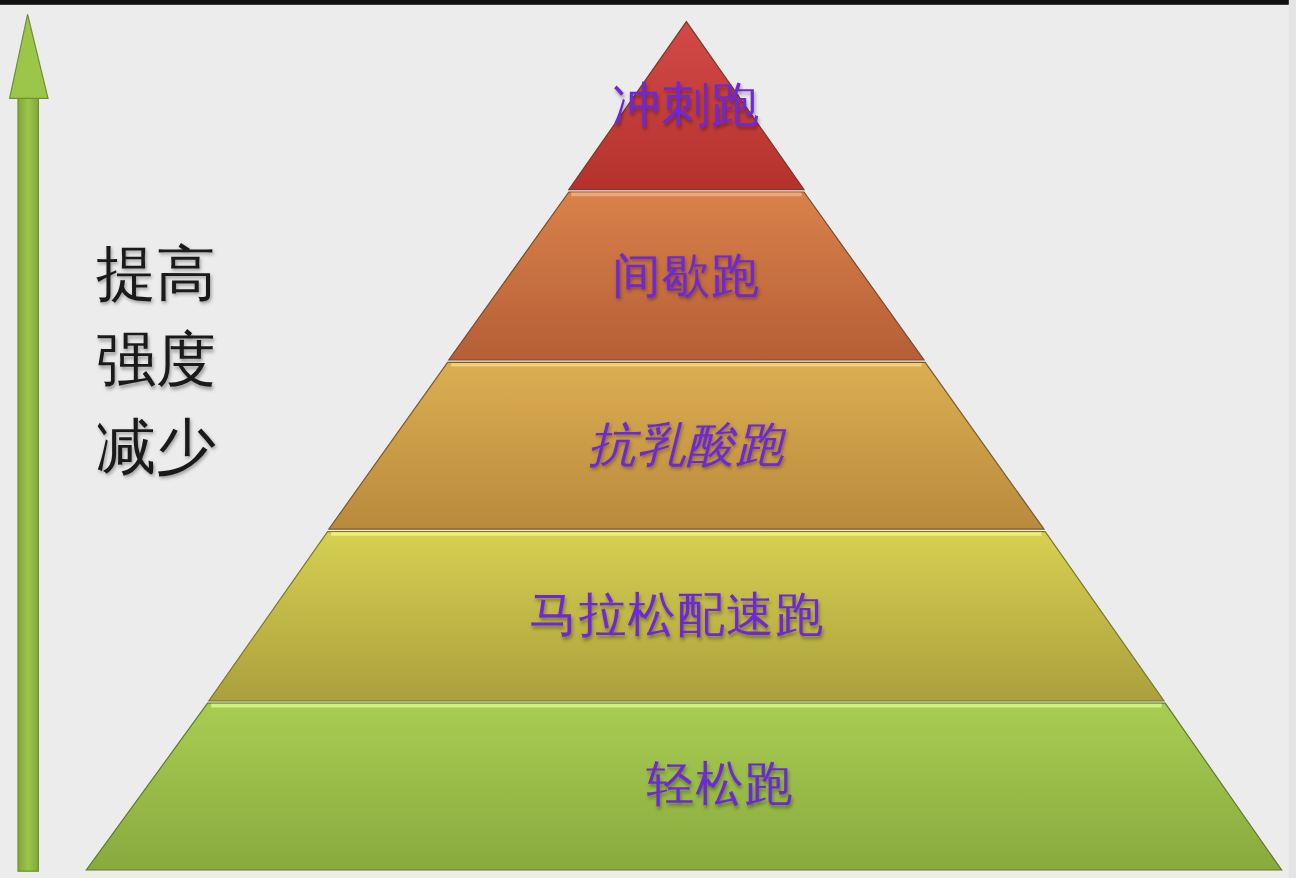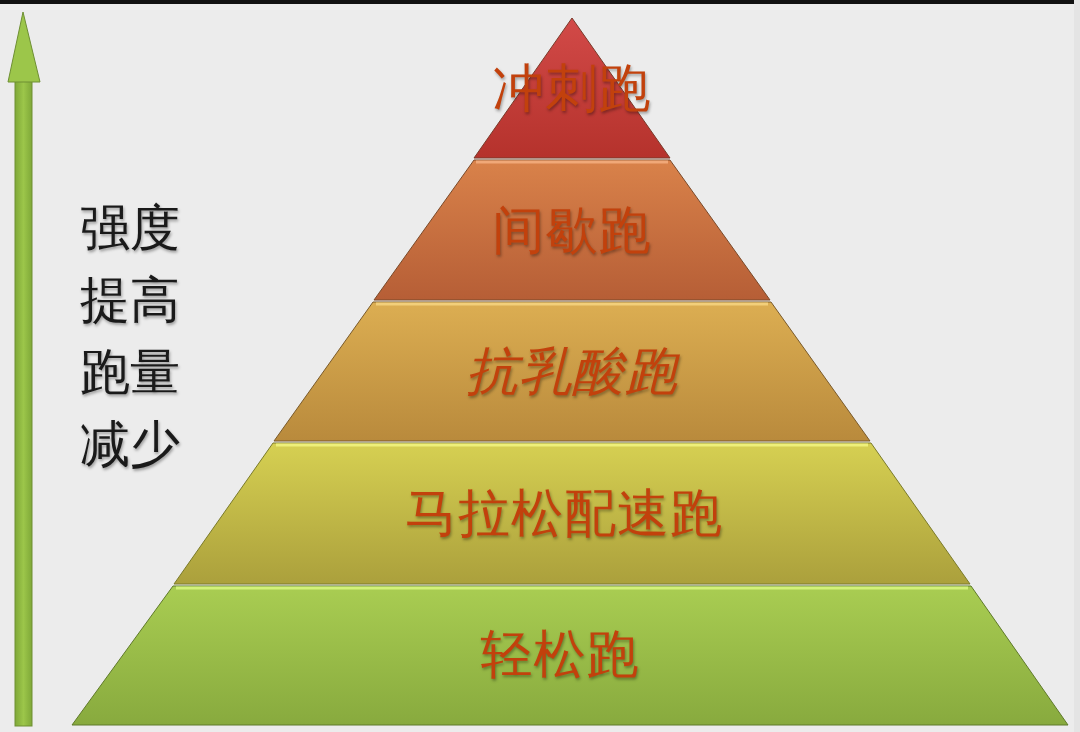--- a/index.html
+++ b/index.html
@@ -1,20 +1,20 @@
 <!DOCTYPE html>
 <html><head>
 <meta charset="utf-8">
 <style>
   html,body{margin:0;padding:0;}
   body{width:1080px;height:732px;background:#ececec;position:relative;overflow:hidden;font-family:"DejaVu Sans",sans-serif;}
   .topbar{position:absolute;left:0;top:0;width:1080px;height:4px;background:#111;}
   .rightbar{position:absolute;right:0;top:0;width:6px;height:732px;background:#e4e4e4;}
   svg{position:absolute;left:0;top:0;}
-  .lbl{position:absolute;text-align:center;color:#c2410c;font-size:52px;line-height:60px;letter-spacing:1px;text-shadow:1px 2px 3px rgba(0,0,0,0.35);white-space:nowrap;}
+  .lbl{position:absolute;text-align:center;color:#6d28d9;font-size:40px;line-height:60px;letter-spacing:1px;text-shadow:1px 2px 3px rgba(0,0,0,0.35);white-space:nowrap;}
   .side{position:absolute;left:80px;top:192px;width:130px;font-size:50px;line-height:72px;color:#1a1a1a;text-shadow:1px 2px 3px rgba(0,0,0,0.35);}
   .side div{white-space:nowrap;}
 </style>
 </head>
 <body>
 
 <div class="topbar"></div>
 <div class="rightbar"></div>
 
 <svg width="1080" height="732" viewBox="0 0 1080 732">
@@ -69,20 +69,19 @@
   <g>
     <polygon points="173,586 971,586 1068,725 72,725" fill="url(#g4)" stroke="#5f7a2a" stroke-width="1"></polygon>
     <line x1="176" y1="588" x2="968" y2="588" stroke="#d2f27a" stroke-width="3"></line>
   </g>
 </svg>
 
 <div class="lbl" style="left:472px;top:58px;width:200px;">冲刺跑</div>
 <div class="lbl" style="left:472px;top:200px;width:200px;">间歇跑</div>
 <div class="lbl" style="left:422px;top:341px;width:300px;font-style:italic;">抗乳酸跑</div>
 <div class="lbl" style="left:364px;top:483px;width:400px;">马拉松配速跑</div>
-<div class="lbl" style="left:460px;top:624px;width:200px;">轻松跑</div>
+<div class="lbl" style="left:500px;top:624px;width:200px;">轻松跑</div>
 
 <div class="side">
+  <div>提高</div>
   <div>强度</div>
-  <div>提高</div>
-  <div>跑量</div>
   <div>减少</div>
 </div>
 
 </body></html>

